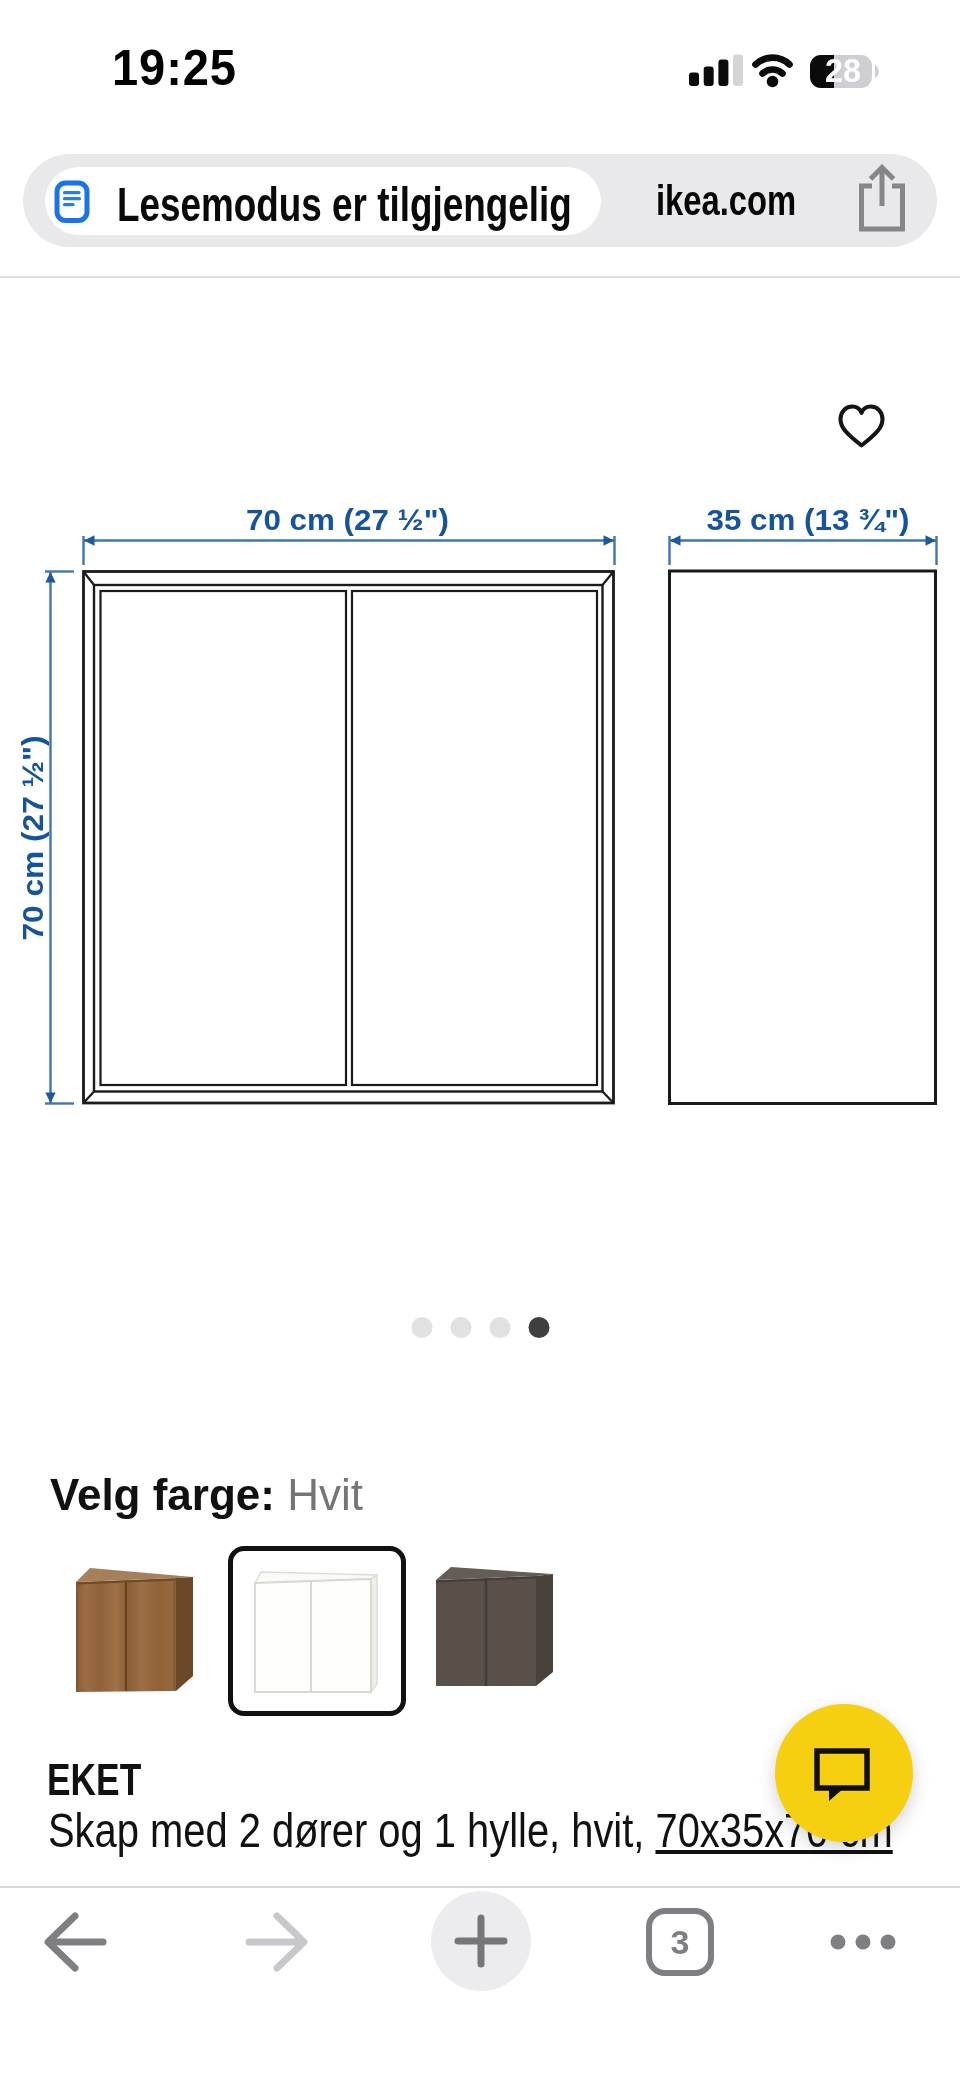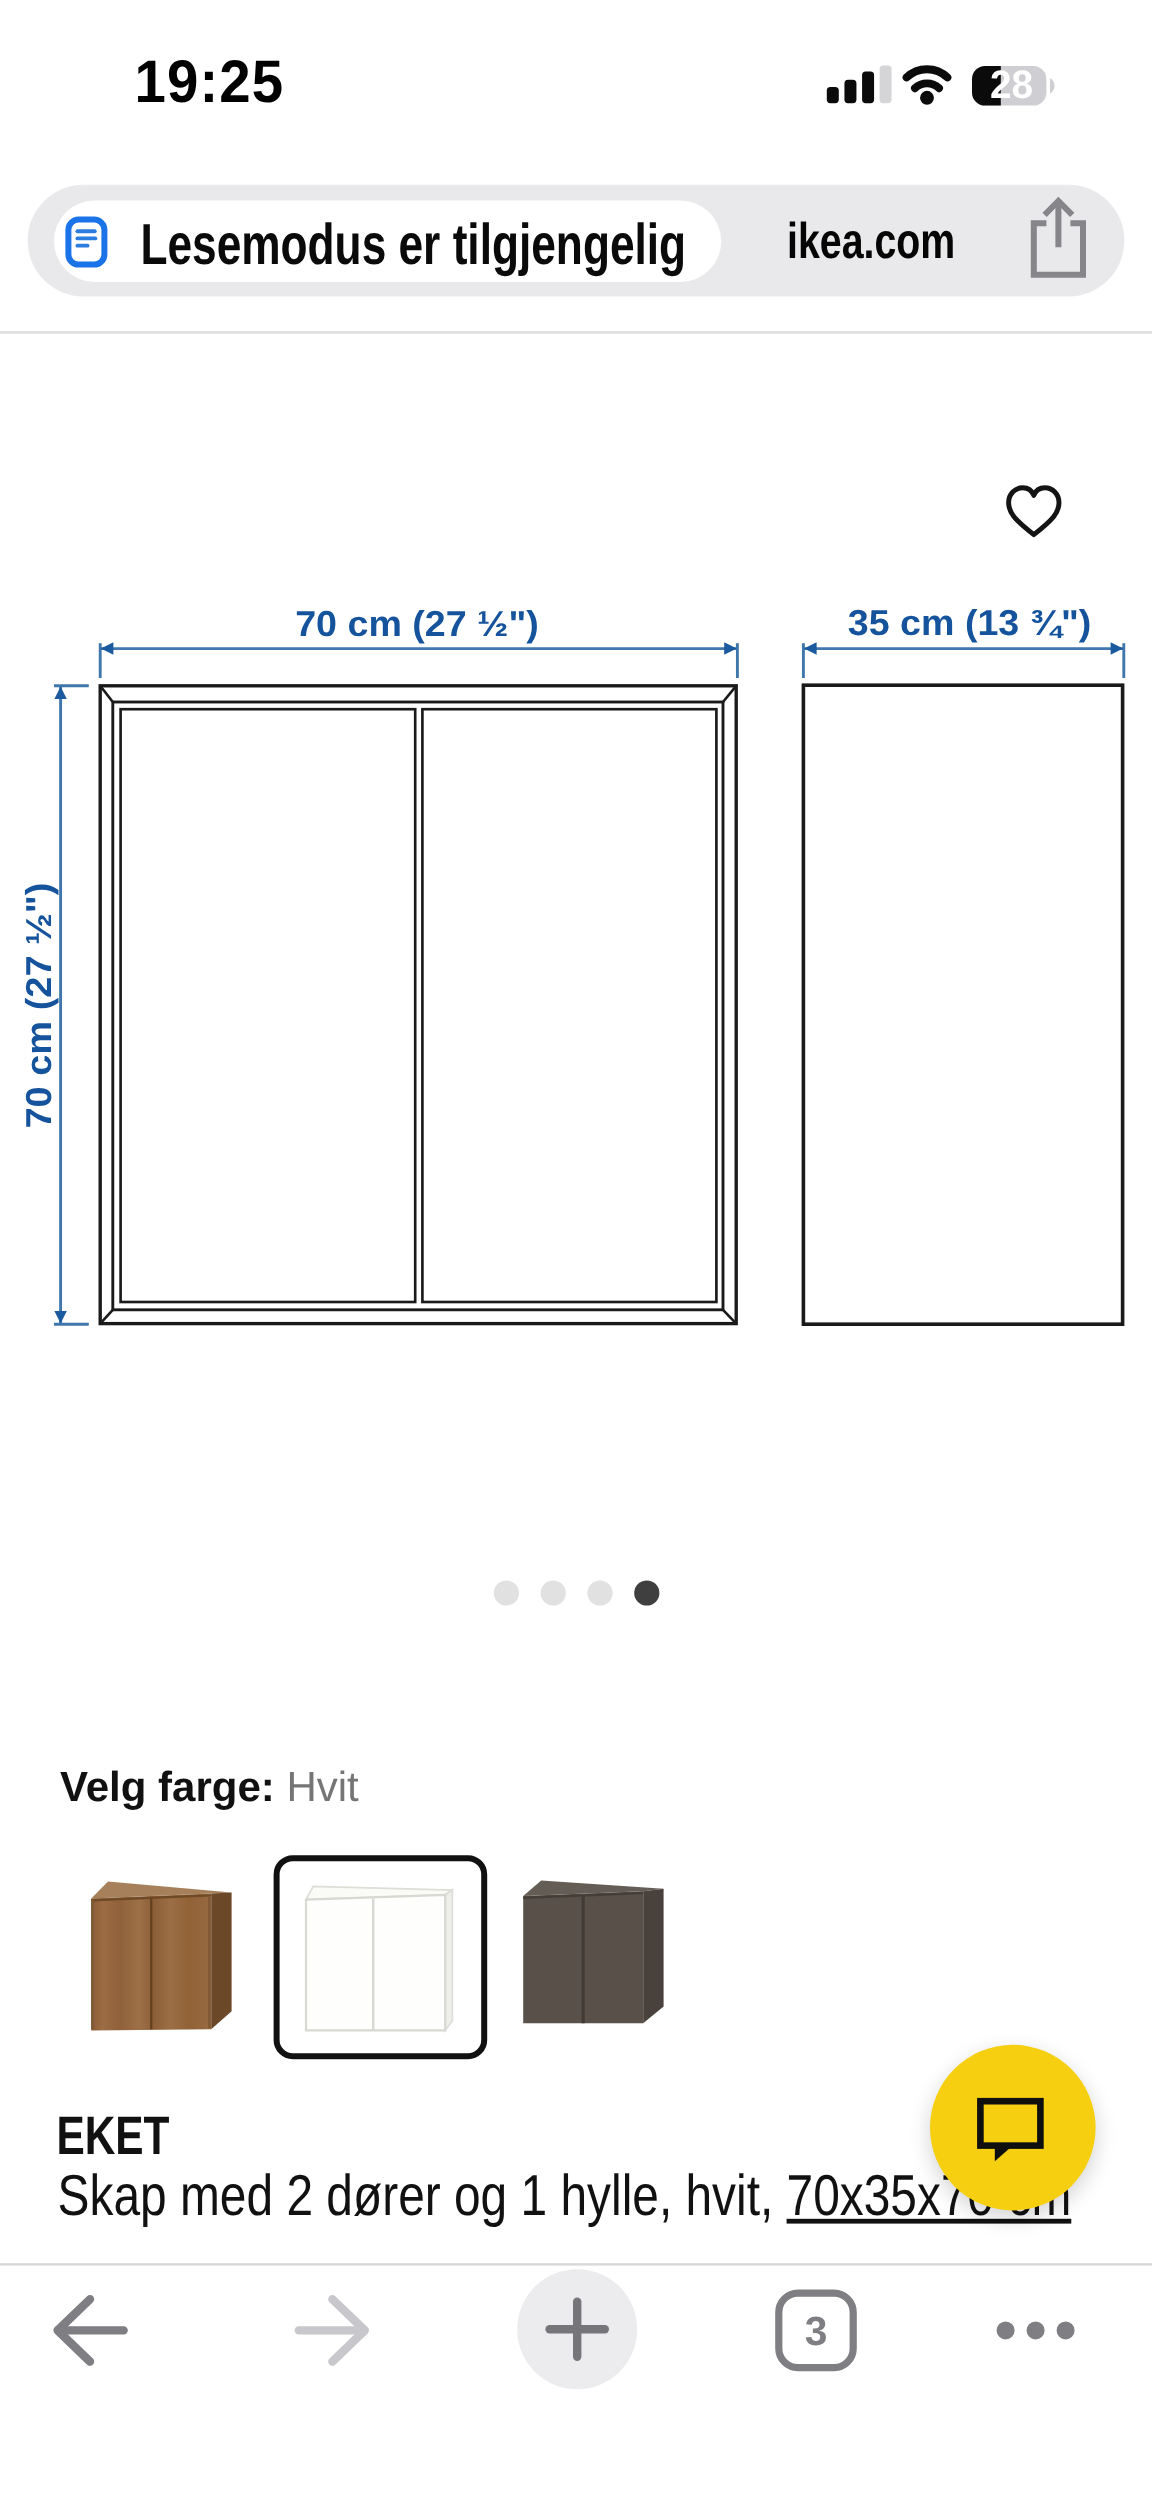--- a/index.html
+++ b/index.html
@@ -109,21 +109,21 @@
   </g>
 
   <rect x="669.5" y="291" width="266" height="532.5" fill="none" stroke="#1a1a1a" stroke-width="3"></rect>
 
   <circle cx="422" cy="1047.5" r="10.5" fill="#e1e1e1"></circle>
   <circle cx="461" cy="1047.5" r="10.5" fill="#e1e1e1"></circle>
   <circle cx="500" cy="1047.5" r="10.5" fill="#e1e1e1"></circle>
   <circle cx="539" cy="1047.5" r="10.5" fill="#3f3f3f"></circle>
 </svg>
 
-<div class="abs" style="left:50px;top:1470px;font-size:35px;color:#111;"><b>Velg farge:</b> <span style="color:#757575;">Hvit</span></div>
+<div class="abs" style="left:50px;top:1470px;font-size:44px;color:#111;"><b>Velg farge:</b> <span style="color:#757575;">Hvit</span></div>
 
 <svg class="abs" style="left:74px;top:1564px;" width="122" height="132" viewBox="0 0 122 132">
   <defs>
     <linearGradient id="wgrain" x1="0" y1="0" x2="1" y2="0">
       <stop offset="0" stop-color="#8a5c36"></stop>
         <stop offset="0.10" stop-color="#9c6d44"></stop>
       <stop offset="0.24" stop-color="#90613a"></stop>
         <stop offset="0.40" stop-color="#9e7048"></stop>
       <stop offset="0.52" stop-color="#8d5f38"></stop>
         <stop offset="0.66" stop-color="#9c6e45"></stop>

